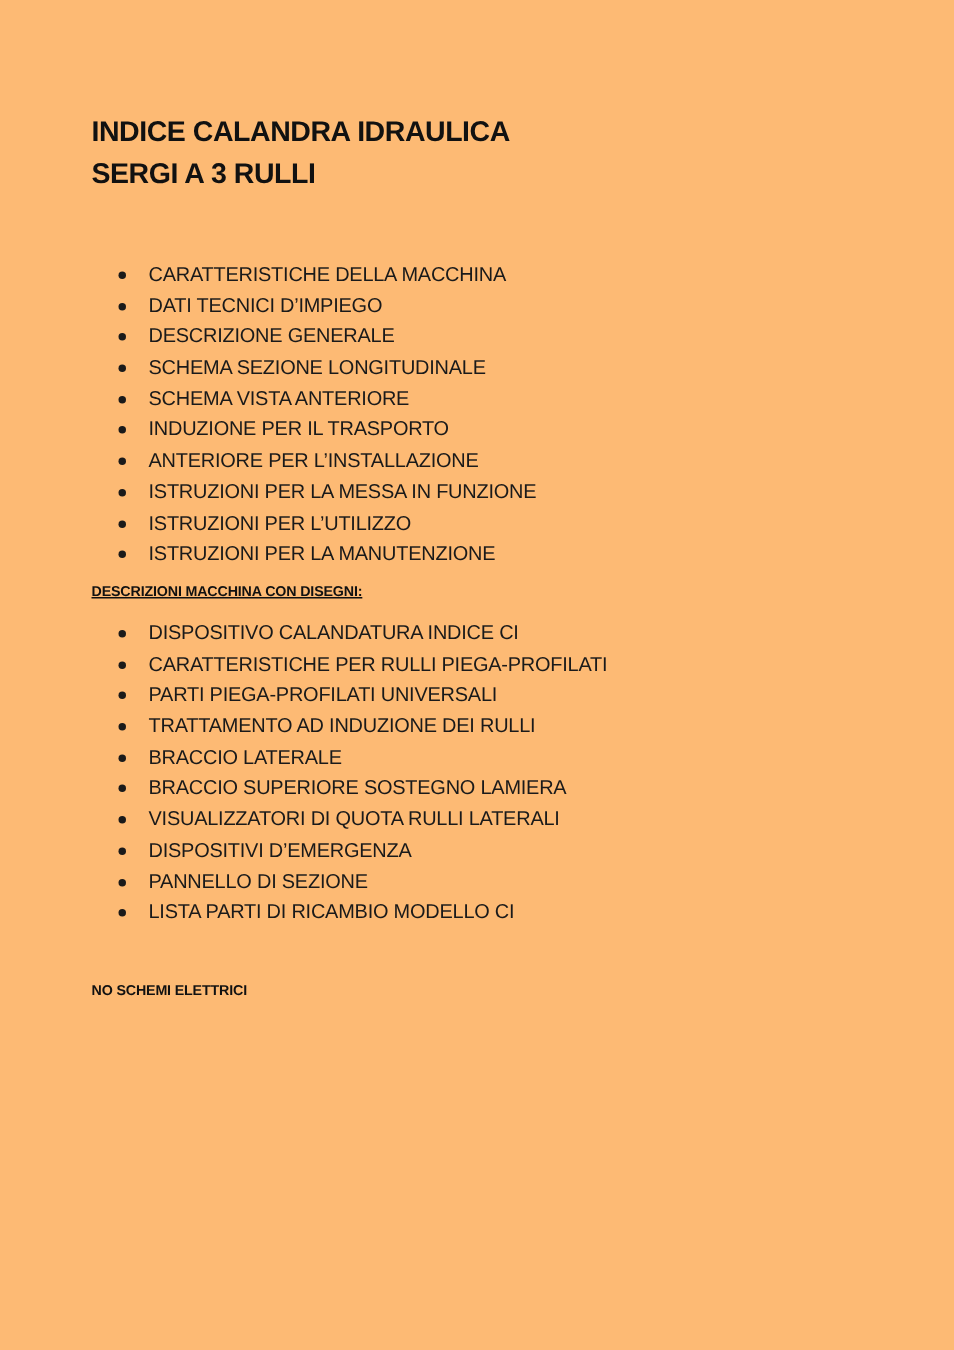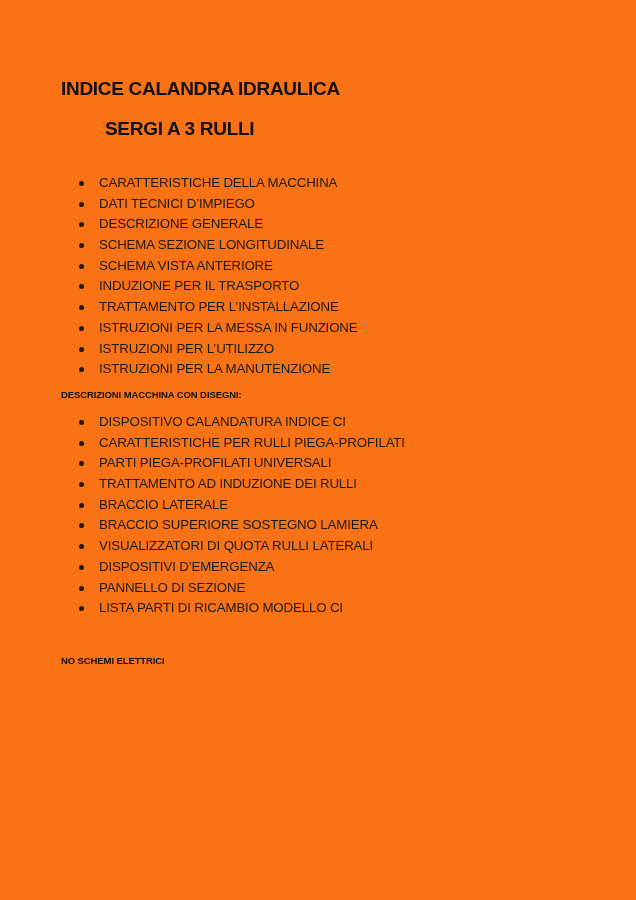--- a/index.html
+++ b/index.html
@@ -12,35 +12,35 @@
       height: 900px;
       position: relative;
       overflow: hidden;
       font-family: "Liberation Sans", "DejaVu Sans", sans-serif;
       color: #111111;
     }
     .page {
       position: absolute;
       left: 0; top: 0;
       width: 636px; height: 900px;
-      background: #f97316;
+      background: #fdba74;
     }
     .title {
       position: absolute;
       left: 61px;
       font-size: 19px;
       font-weight: bold;
       letter-spacing: -0.3px;
       color: #111111;
       margin: 0;
       line-height: 22px;
       white-space: nowrap;
     }
     #title1 { top: 78px; }
-    #title2 { top: 118px; margin-left: 44px; }
+    #title2 { top: 106px; }
 
     ul.items {
       position: absolute;
       left: 0;
       margin: 0;
       padding: 0;
       list-style: none;
     }
     ul.items li {
       position: relative;
@@ -71,21 +71,21 @@
     .subheading {
       position: absolute;
       left: 61px;
       font-size: 9.5px;
       font-weight: bold;
       color: #111111;
       margin: 0;
       white-space: nowrap;
       letter-spacing: -0.1px;
     }
-    #sub1 { top: 389px; }
+    #sub1 { top: 389px; text-decoration: underline; }
     #note { top: 655px; }
   </style>
 </head>
 <body>
 
 <div class="page">
   <h1 class="title" id="title1">INDICE CALANDRA IDRAULICA</h1>
   <h2 class="title" id="title2">SERGI A 3 RULLI</h2>
 
   <ul class="items" id="list1">
@@ -108,21 +108,21 @@
     <li>
         <span class="bullet"></span>
         <span class="txt">SCHEMA VISTA ANTERIORE</span>
       </li>
     <li>
         <span class="bullet"></span>
         <span class="txt">INDUZIONE PER IL TRASPORTO</span>
       </li>
     <li>
         <span class="bullet"></span>
-        <span class="txt">TRATTAMENTO PER L’INSTALLAZIONE</span>
+        <span class="txt">ANTERIORE PER L’INSTALLAZIONE</span>
       </li>
     <li>
         <span class="bullet"></span>
         <span class="txt">ISTRUZIONI PER LA MESSA IN FUNZIONE</span>
       </li>
     <li>
         <span class="bullet"></span>
         <span class="txt">ISTRUZIONI PER L’UTILIZZO</span>
       </li>
     <li>

